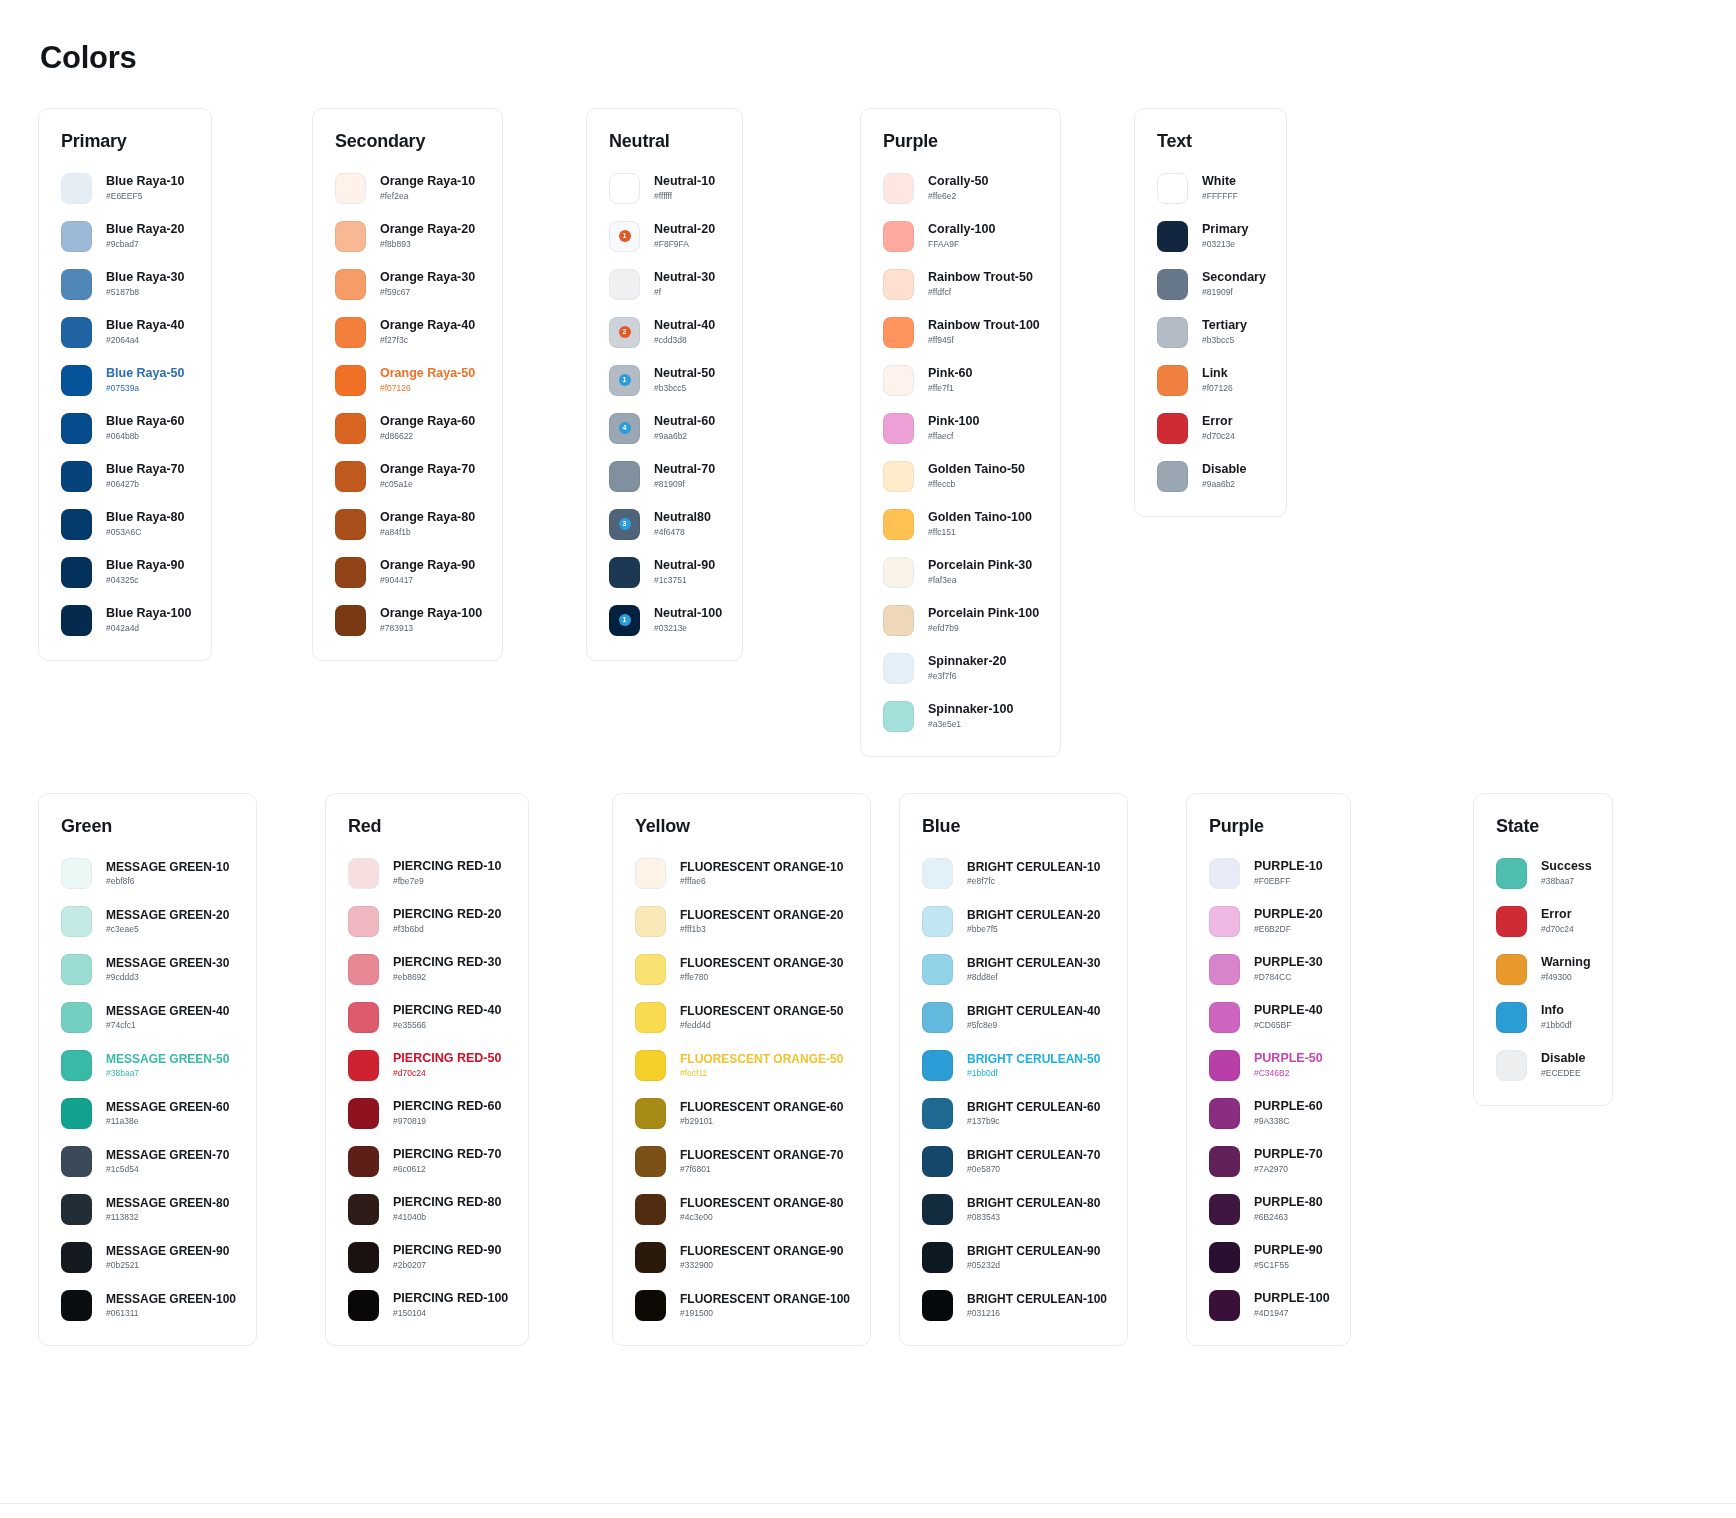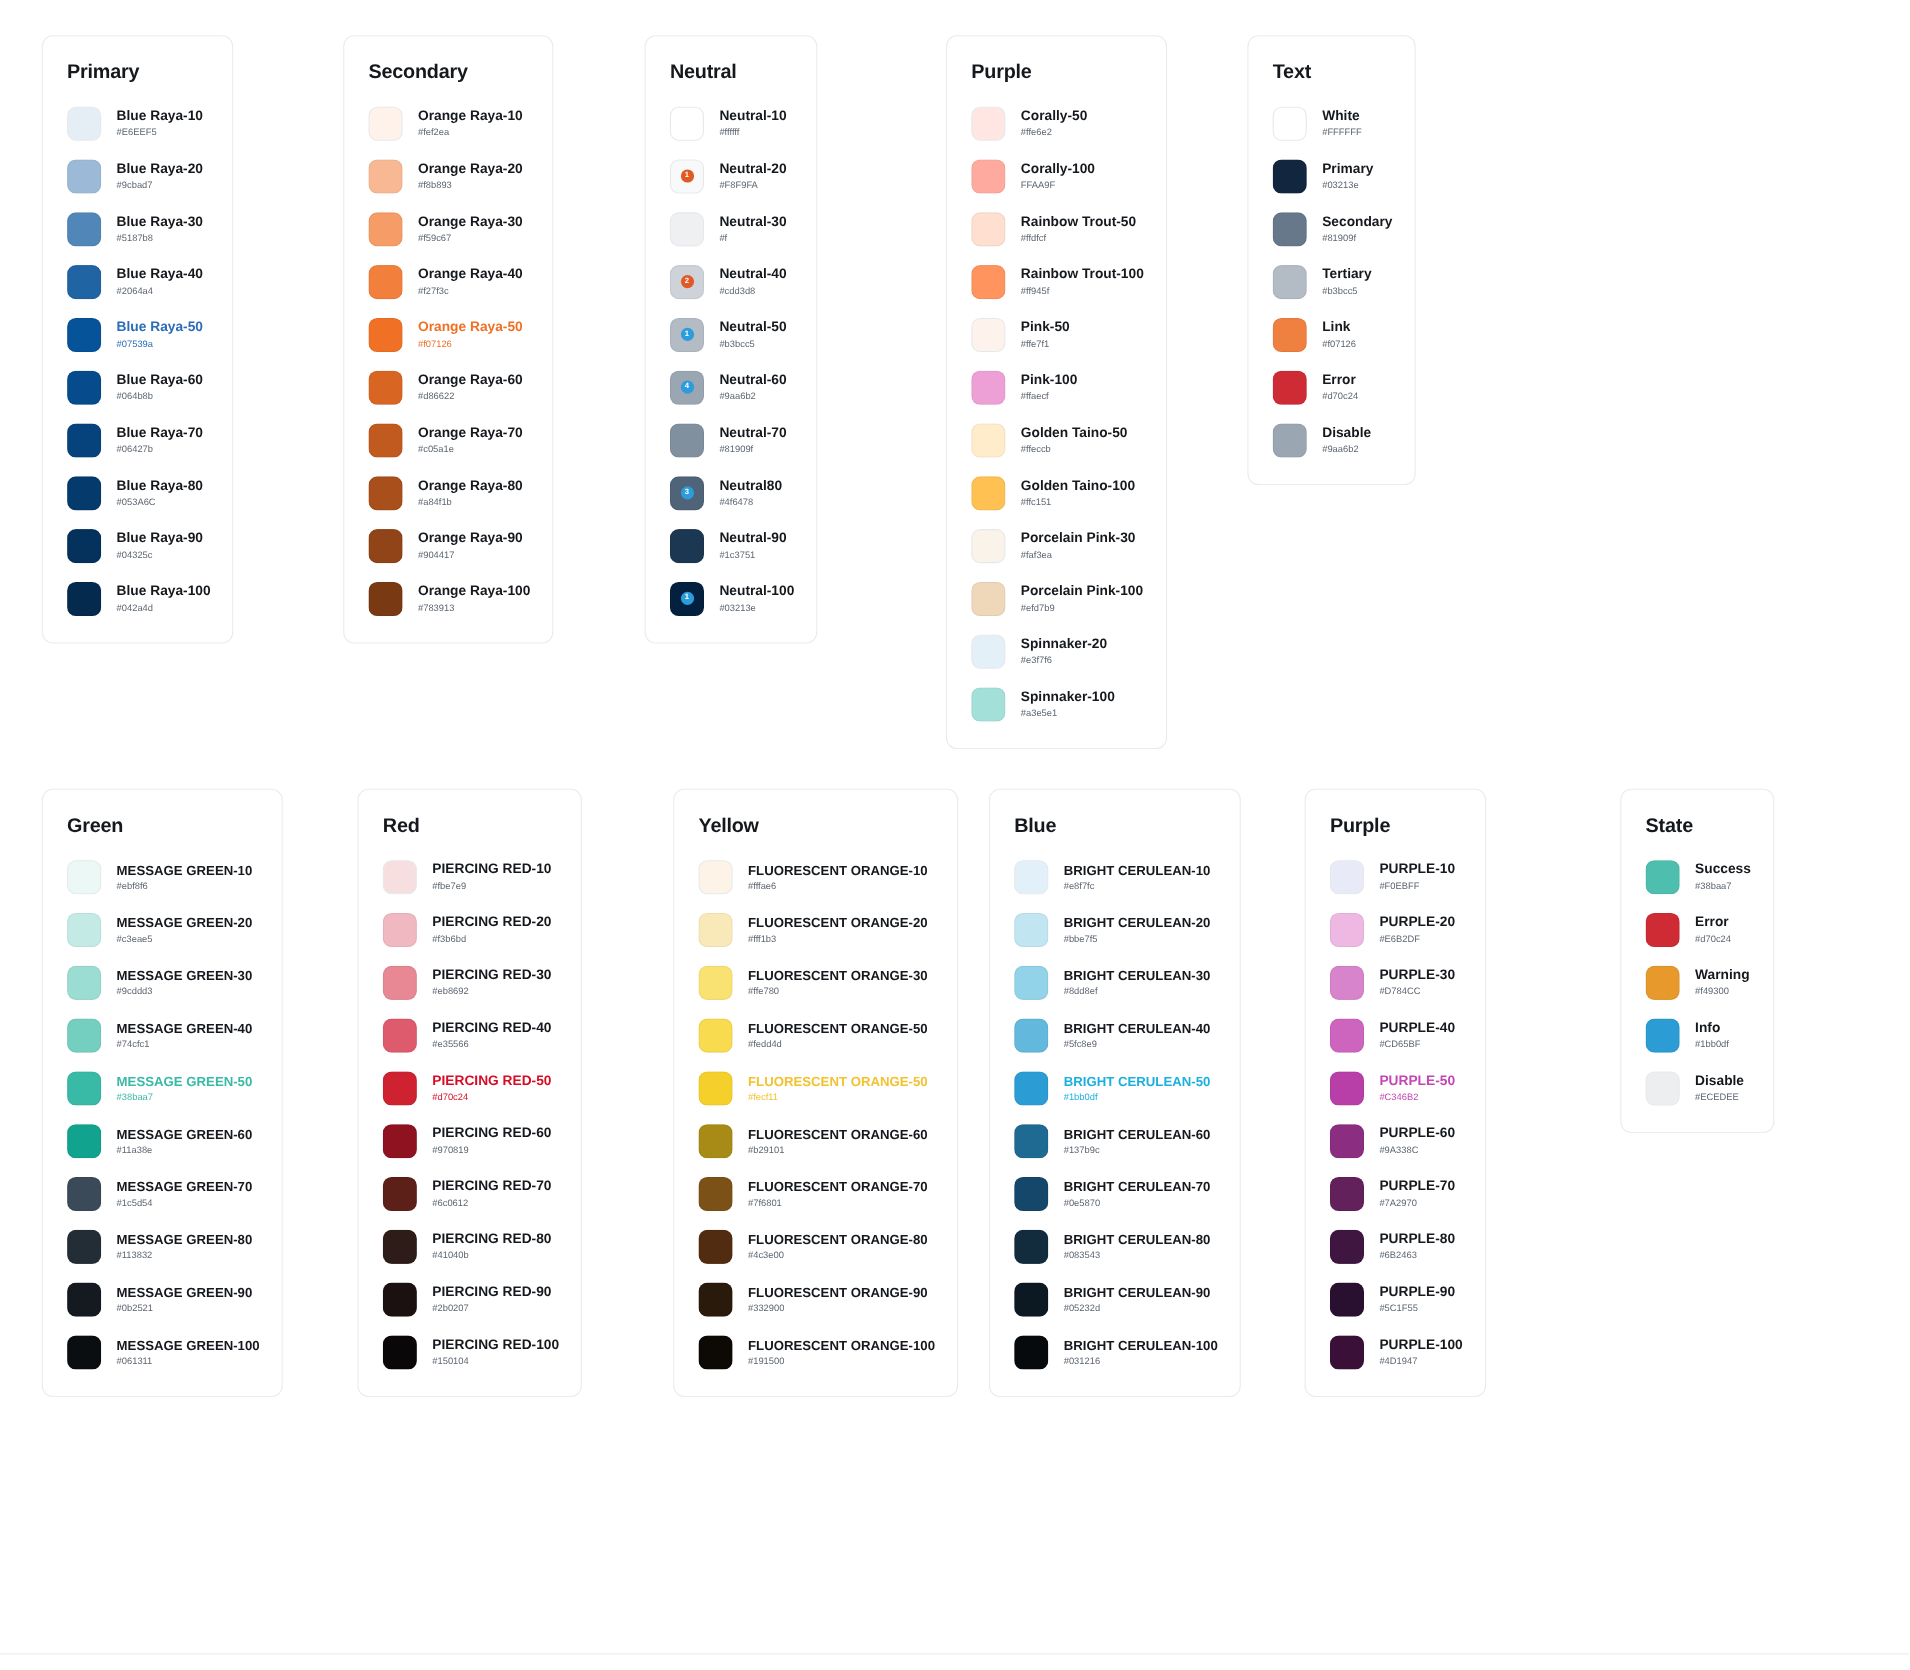--- a/index.html
+++ b/index.html
@@ -109,20 +109,21 @@
     left: 0; right: 0; bottom: 14px;
     height: 1px;
     background: #e9ecef;
   }
 </style>
 </head>
 <body>
 
 <div class="page">
 
+  <h1 class="page-title">Colors</h1>
 
   <div class="row row-top" id="row-top">
       <div class="col-slot slot-w-1"><div class="card"><div class="card-title">Primary</div><div class="swatch-list">
             <div class="swatch-row">
               <div class="chip light-border" style="background: rgb(230, 238, 245);"></div>
               <div class="labels">
                 <div class="sw-name">Blue Raya-10</div>
                 <div class="sw-hex">#E6EEF5</div>
               </div>
             </div>
@@ -371,21 +372,21 @@
             <div class="swatch-row">
               <div class="chip" style="background: rgb(255, 148, 95);"></div>
               <div class="labels">
                 <div class="sw-name">Rainbow Trout-100</div>
                 <div class="sw-hex">#ff945f</div>
               </div>
             </div>
             <div class="swatch-row">
               <div class="chip light-border" style="background: rgb(253, 243, 236);"></div>
               <div class="labels">
-                <div class="sw-name">Pink-50</div>
+                <div class="sw-name">Pink-60</div>
                 <div class="sw-hex">#ffe7f1</div>
               </div>
             </div>
             <div class="swatch-row">
               <div class="chip" style="background: rgb(237, 160, 213);"></div>
               <div class="labels">
                 <div class="sw-name">Pink-100</div>
                 <div class="sw-hex">#ffaecf</div>
               </div>
             </div>

